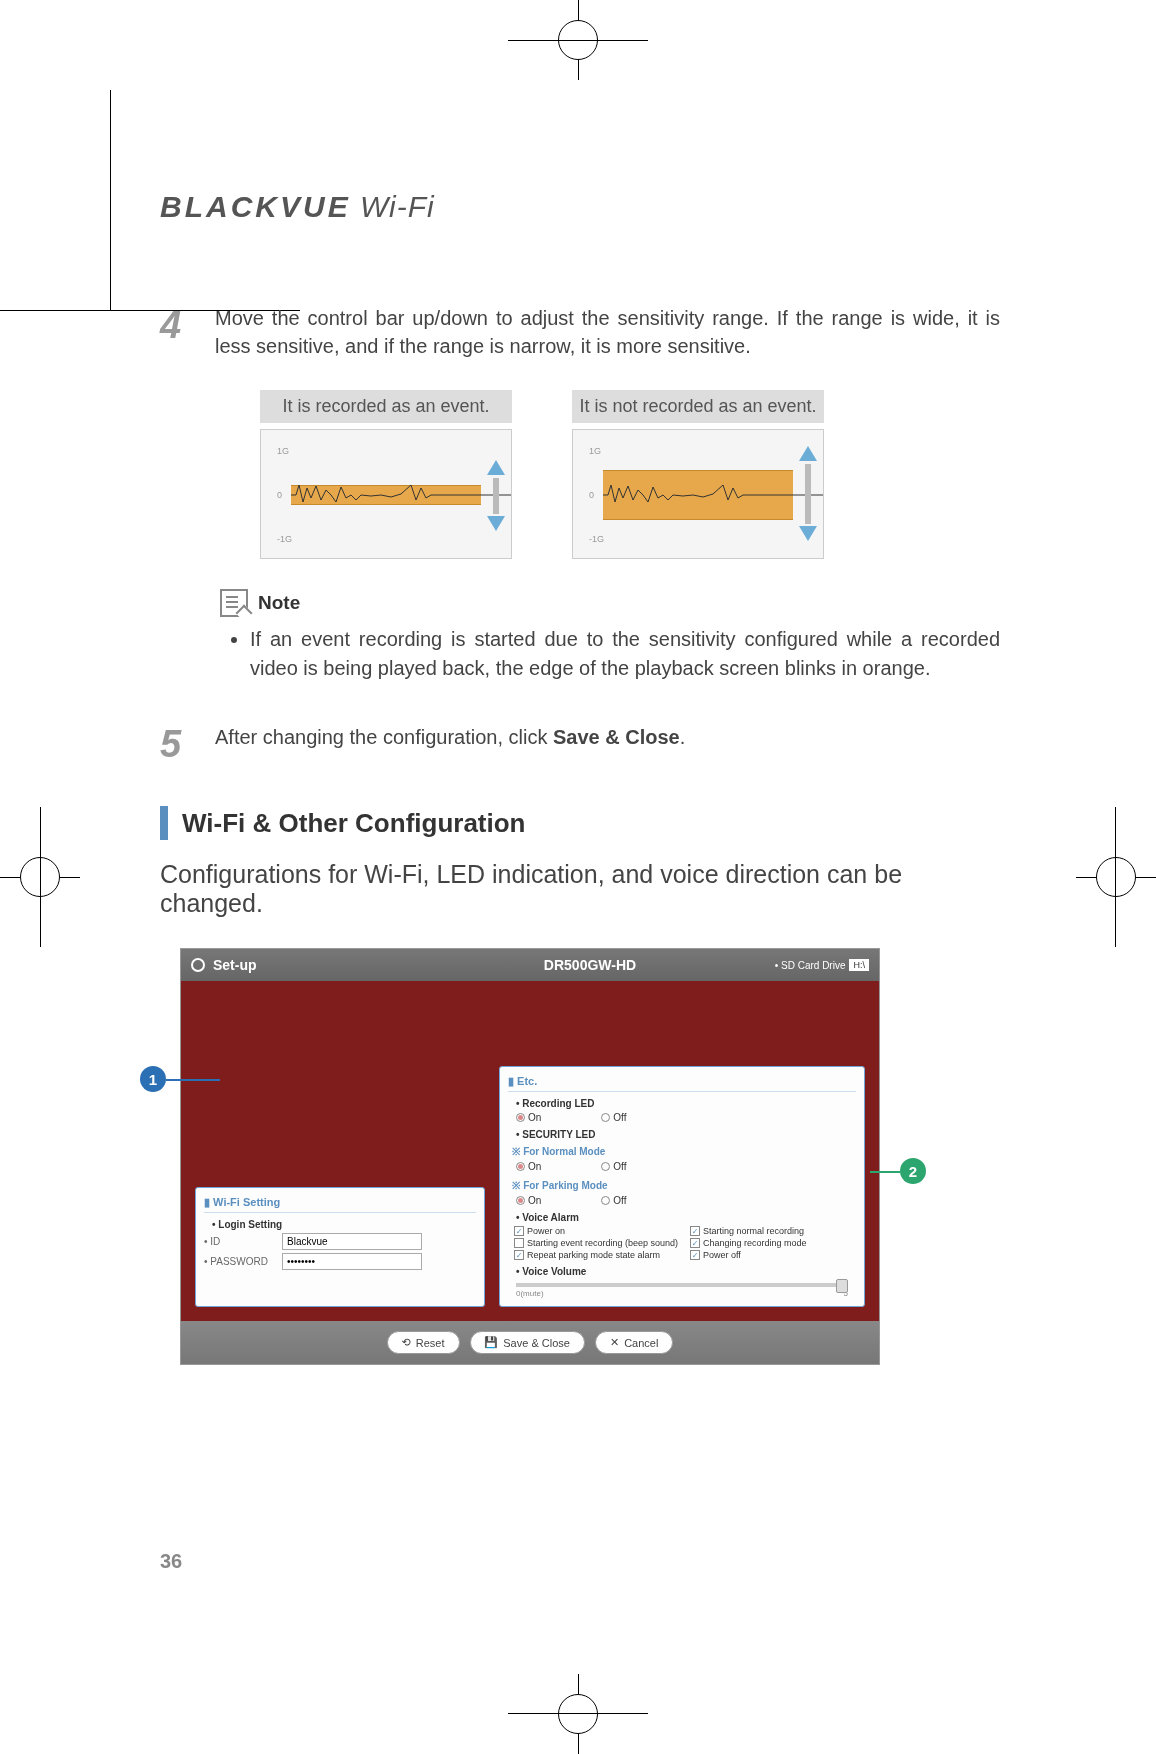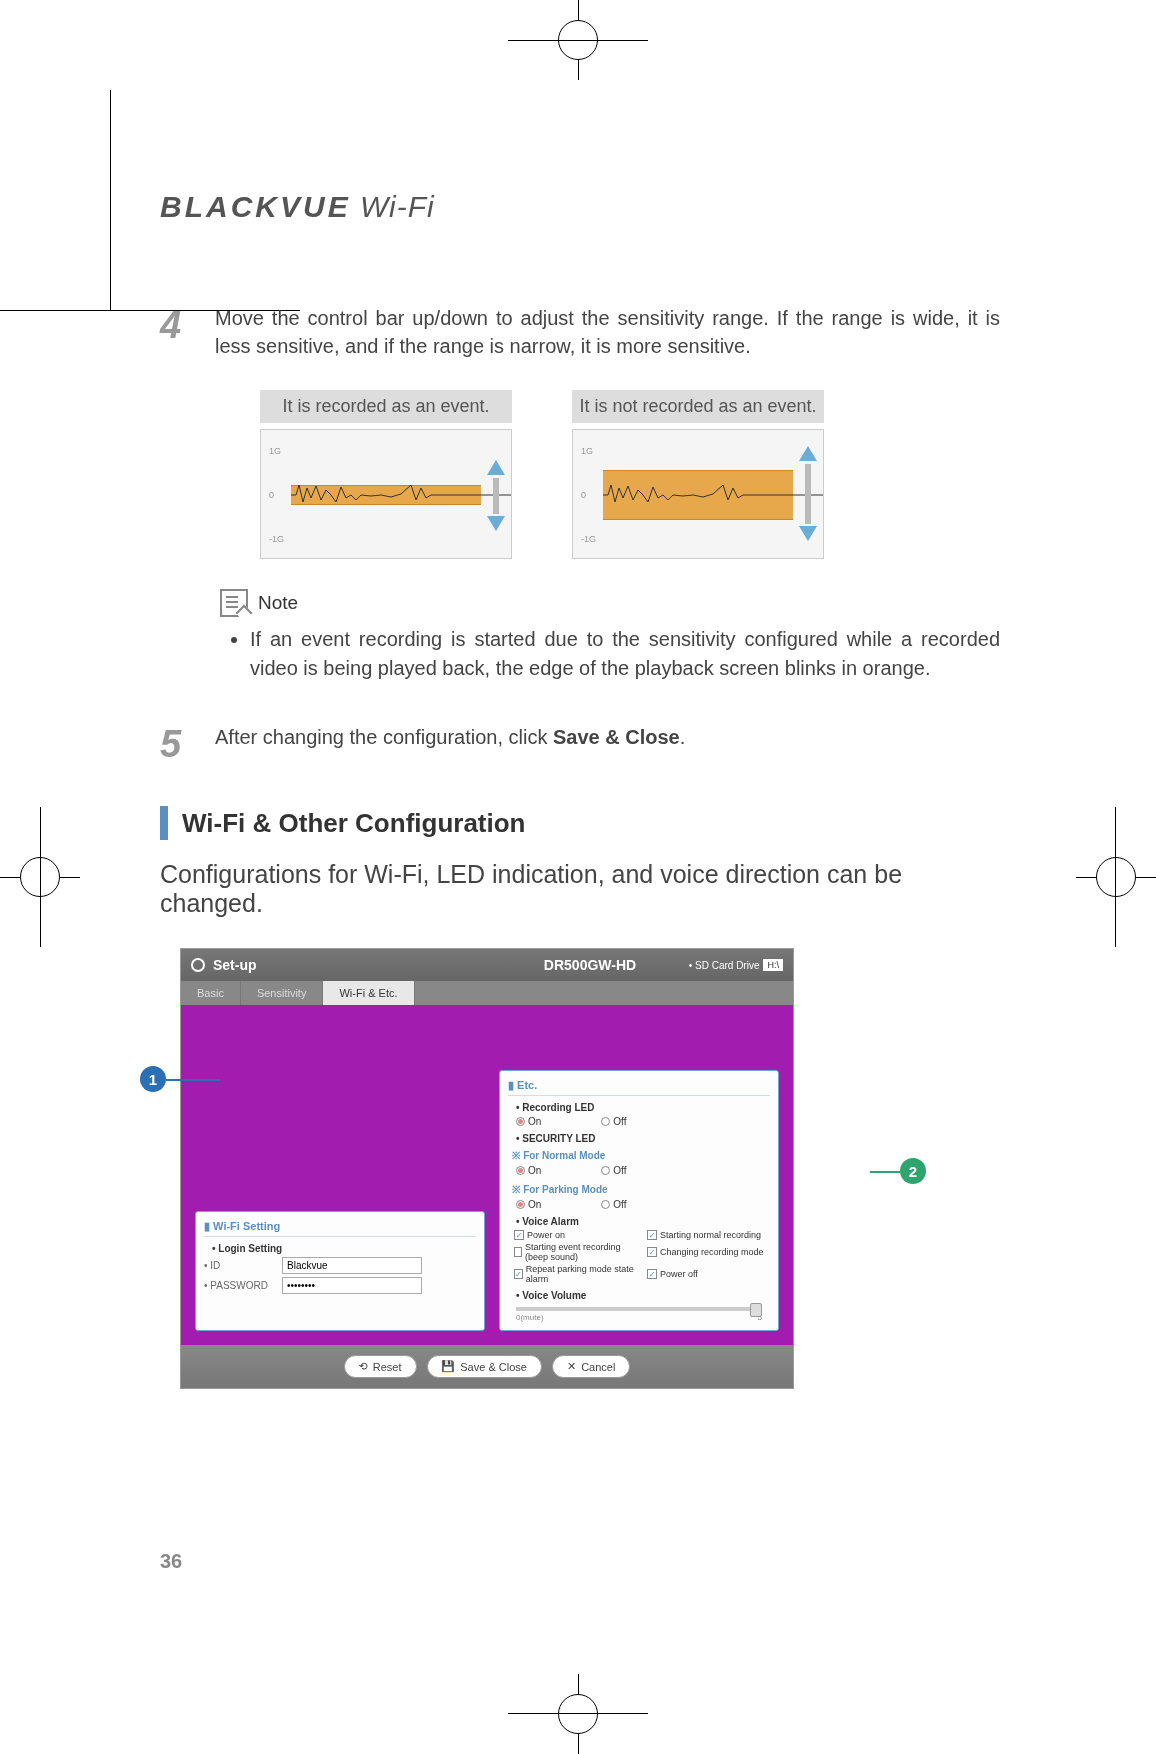--- a/index.html
+++ b/index.html
@@ -46,45 +46,45 @@
   .brand-b { font-weight: 800; font-style: italic; letter-spacing: 3px;}
 
   .step { display: flex; gap: 25px; margin-bottom: 30px; }
   .step-num { font-size: 38px; font-weight: 700; font-style: italic; color: #999; width: 30px; flex-shrink:0;}
   .step-body { flex: 1; font-size: 20px; color: #444; line-height: 1.4; text-align: justify;}
 
   .gcharts { display:flex; gap:20px; margin-left:60px; margin-top:15px; margin-bottom:30px;}
   .gcol { width: 292px; padding-left: 40px; }
   .ghead { background:#ddd; color:#555; font-size:18px; text-align:center; padding:6px 0; }
   .gbox { height:130px; border:1px solid #ccc; background:#f5f5f5; position:relative; margin-top:6px; overflow:hidden;}
-  .gaxis-1g { position:absolute; left:8px; font-size:9px; color:#999; }
+  .gaxis-1g { position:absolute; left:16px; font-size:9px; color:#999; }
   .gband { position:absolute; left:30px; right:30px; background:#e6a84a; border-top:1px solid #c78a2a; border-bottom:1px solid #c78a2a;}
   .gsignal { position:absolute; left:30px; right:30px; height:30px; }
   .garrow { position:absolute; right:6px; width:18px; }
   .garrow-up, .garrow-down { width:0; height:0; border-left:9px solid transparent; border-right:9px solid transparent; }
   .garrow-up { border-bottom:15px solid #6badd6; }
   .garrow-down { border-top:15px solid #6badd6; }
   .garrow-bar { width:6px; background:#bbb; height:36px; margin:0 auto;}
 
   .note-block { margin-left: 60px; margin-top:20px; margin-bottom:40px;}
   .note-head { display:flex; align-items:center; gap:10px; margin-bottom:8px;}
   .note-icon { width:28px; height:28px; border:2px solid #888; position:relative;}
   .note-icon::before{content:""; position:absolute; left:4px; top:5px; width:12px; height:2px; background:#888; box-shadow:0 5px 0 #888, 0 10px 0 #888;}
   .note-icon::after{content:""; position:absolute; right:-4px; bottom:-4px; width:10px; height:10px; background:#fff; border-left:2px solid #888; border-top:2px solid #888; transform:rotate(45deg);}
-  .note-label { font-weight:400; color:#333; font-size:19px;}
+  .note-label { font-weight:700; color:#333; font-size:19px;}
   .note-ul { list-style: disc; margin-left:30px; font-size:20px; color:#444; line-height:1.45; text-align:justify;}
 
   .section { display:flex; align-items:center; gap:14px; margin-top:40px; margin-bottom:20px;}
   .section-bar { width:8px; height:34px; background:#5a8fbf;}
   .section-title { font-size:26px; font-weight:700; color:#333;}
 
   .desc { font-size:25px; color:#444; margin-bottom:30px;}
 
   .setupwrap { position:relative; margin-left:20px;}
-  .setup { width: 614px; border:1px solid #999; background:#a21caf; font-family: Arial, sans-serif; font-size:11px; color:#333;}
+  .setup { width: 700px; border:1px solid #999; background:#7f1d1d; font-family: Arial, sans-serif; font-size:11px; color:#333;}
   .su-titlebar { background:linear-gradient(#777,#666); color:#fff; padding:8px 10px; display:flex; align-items:center; gap:8px; font-size:14px; font-weight:700;}
   .su-gear { width:14px; height:14px; border:2px solid #fff; border-radius:50%; position:relative;}
   .su-title2 { position:absolute; left:50%; transform:translateX(-50%); font-weight:700;}
   .su-sd { margin-left:auto; font-size:10px; font-weight:400; display:flex; align-items:center; gap:4px;}
   .su-sd-sel { background:#fff; color:#333; padding:1px 4px; font-size:9px;}
   .su-tabs { display:flex; background:#888; }
   .su-tab { padding:6px 16px; color:#ddd; font-size:11px; border-right:1px solid #777;}
   .su-tab.active { background:#e8e8e8; color:#333;}
   .su-body { padding:14px; display:flex; gap:14px; min-height:340px;align-items:flex-end;}
   .su-panel { border:1px solid #6fa5d8; border-radius:3px; background:#fdfdfd; padding:8px; }
@@ -231,25 +231,20 @@
     <div class="setup">
       <div class="su-titlebar">
         <span class="su-gear"></span>
         <span>Set-up</span>
         <span class="su-title2">DR500GW-HD</span>
         <span class="su-sd">
           <span>• SD Card Drive</span>
           <span class="su-sd-sel">H:\</span>
         </span>
       </div>
-      <div class="su-tabs">
-        <div class="su-tab">Basic</div>
-        <div class="su-tab">Sensitivity</div>
-        <div class="su-tab active">Wi-Fi &amp; Etc.</div>
-      </div>
       <div class="su-body">
 
         <div class="su-panel su-panel-l">
           <div class="su-phead">Wi-Fi Setting</div>
           <div class="su-sub">• Login Setting</div>
           <div class="su-row">
             <label>• ID</label>
             <input type="text" value="Blackvue" style="">
           </div>
           <div class="su-row">

